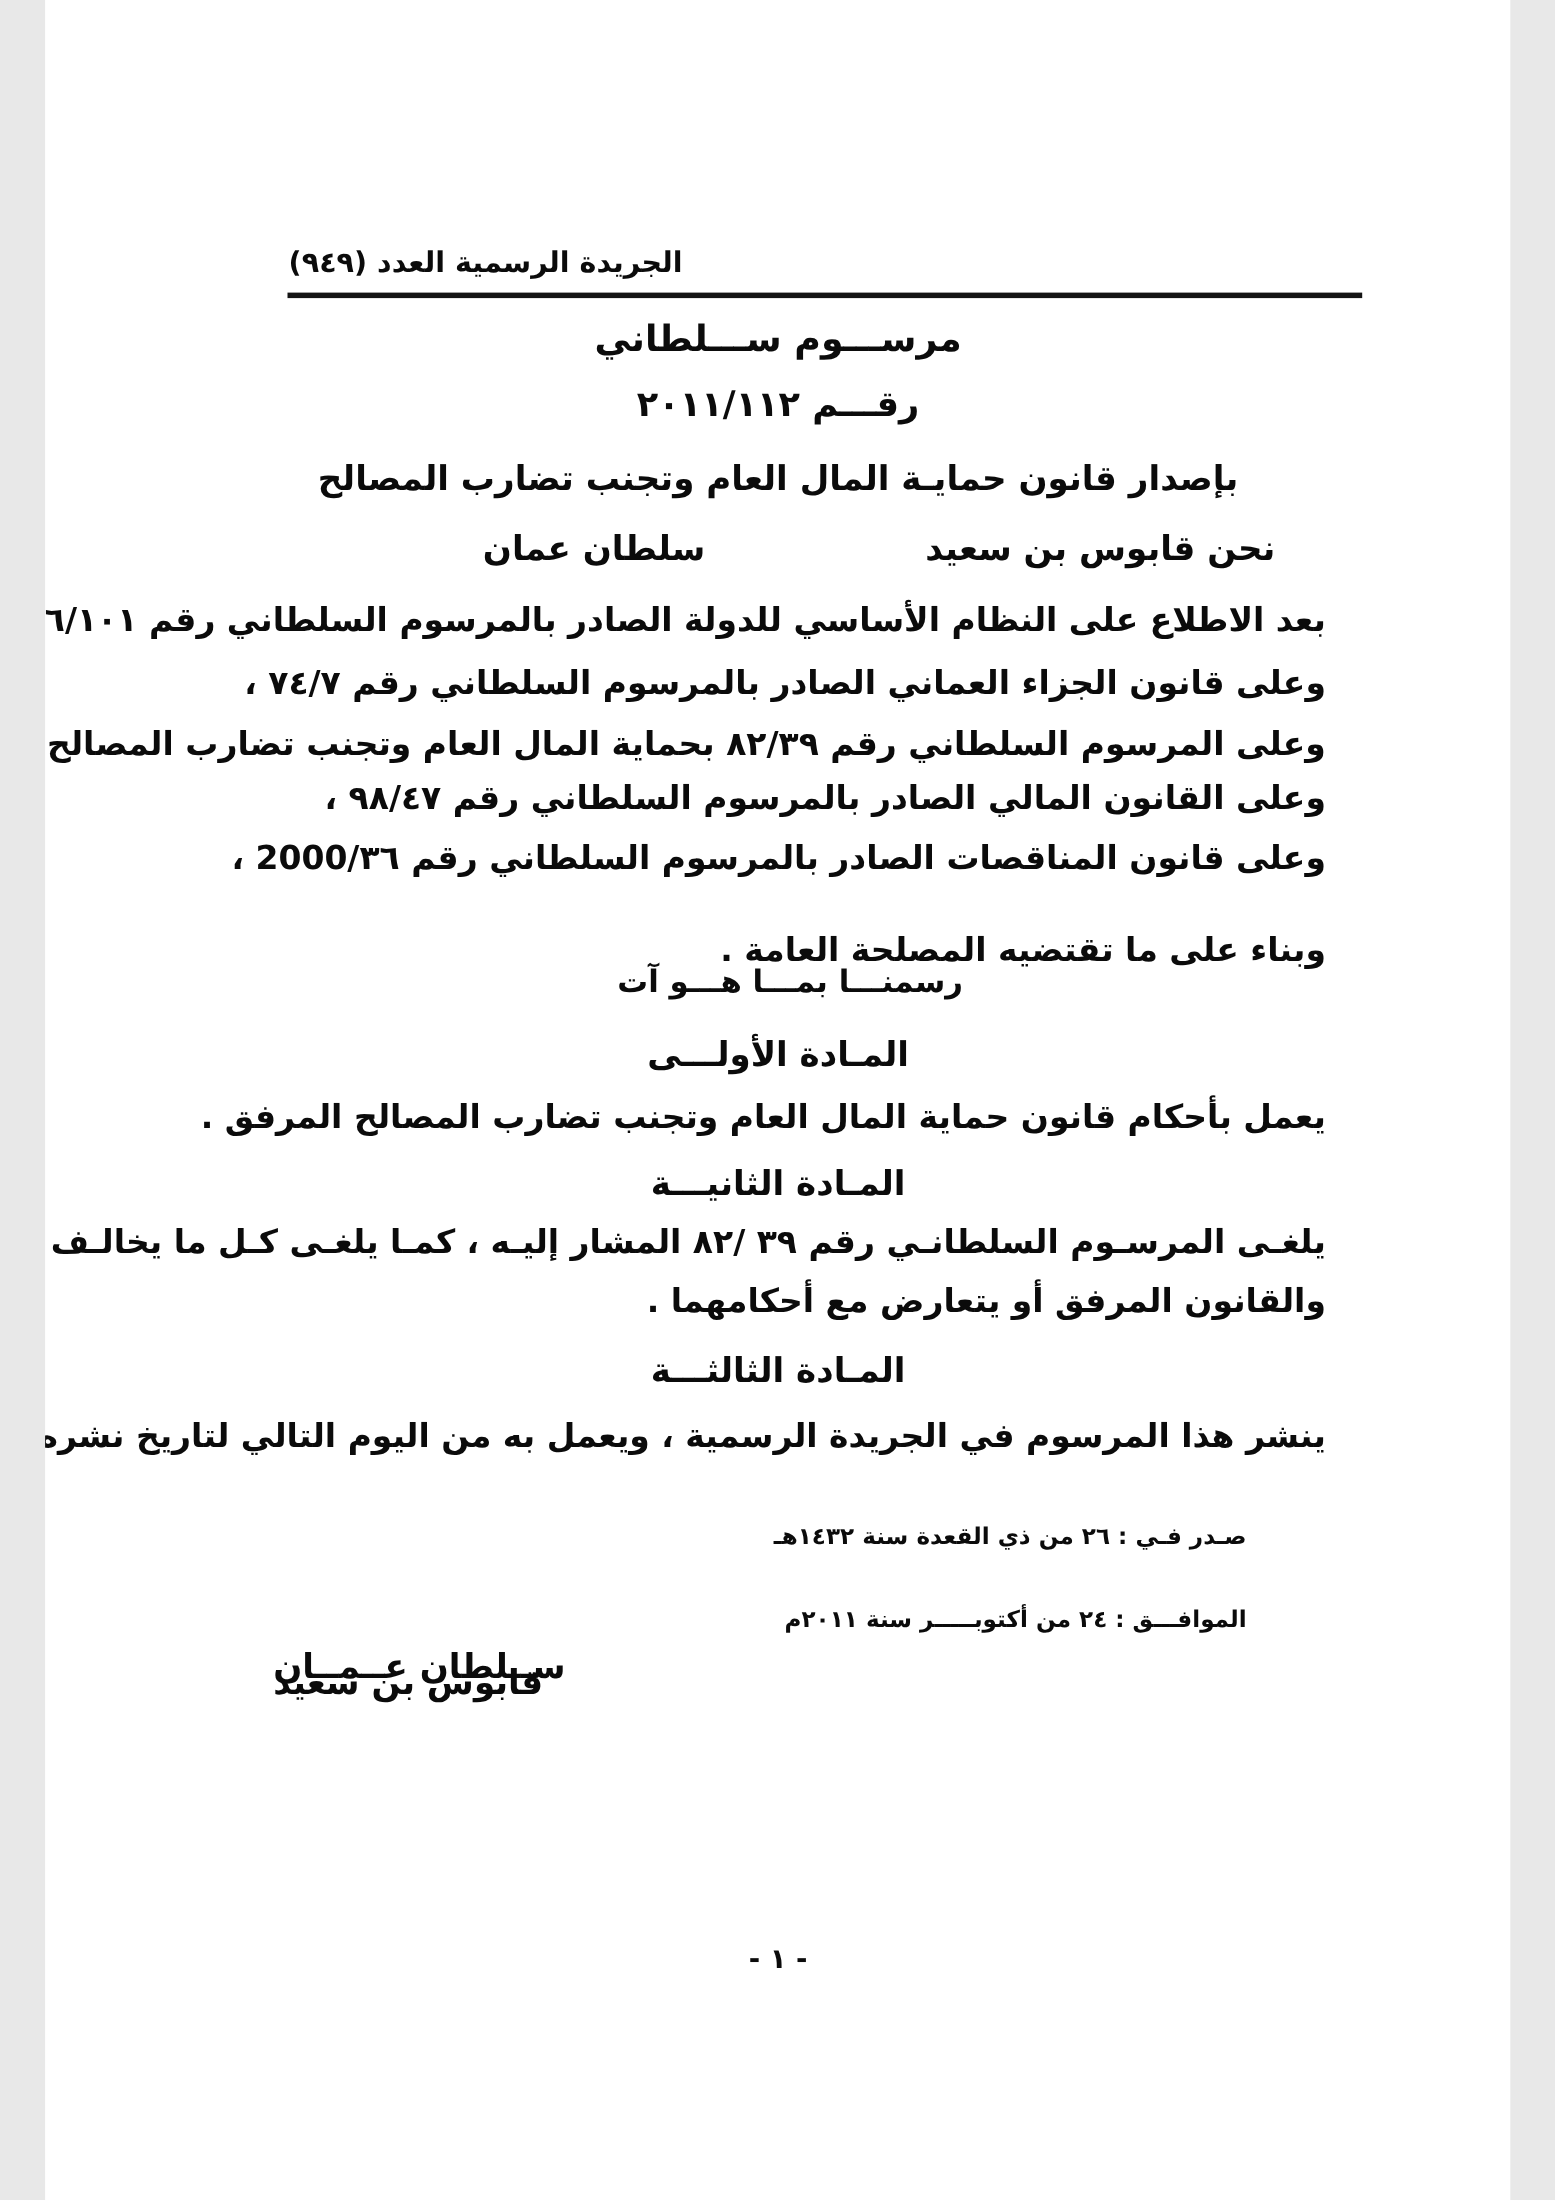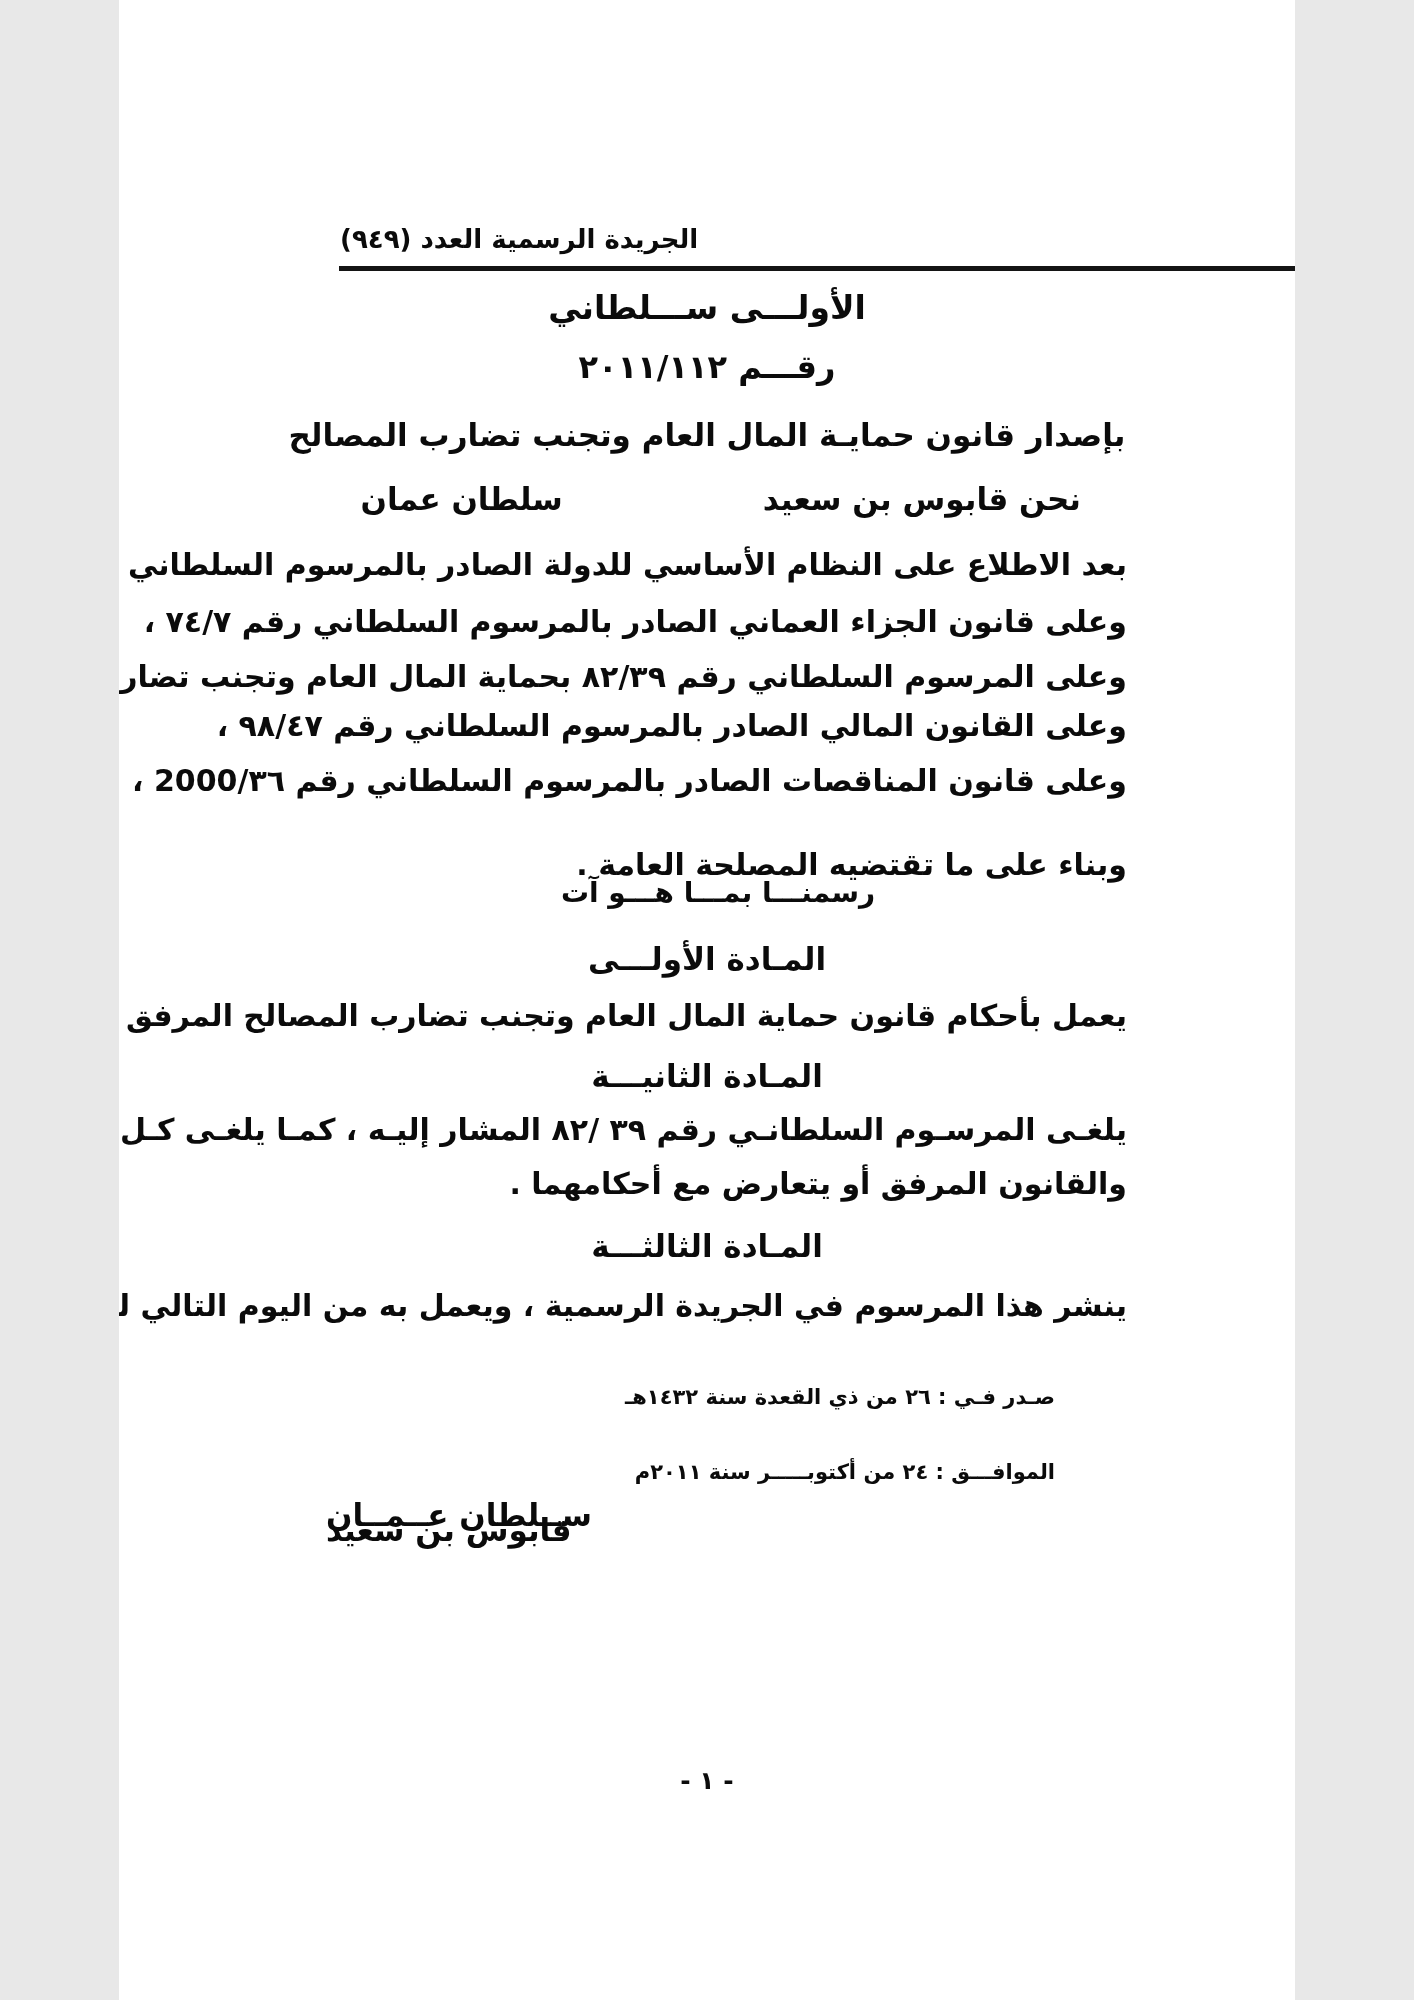--- a/index.html
+++ b/index.html
@@ -1,18 +1,18 @@
 <!DOCTYPE html>
 <html lang="ar" dir="rtl"><head>
 <meta charset="utf-8">
 <style>
   html,body{margin:0;padding:0;background:#e8e8e8;}
   .page{
     position:relative;
-    width:1176px;height:2000px;
+    width:1332px;height:2000px;
     margin:0 auto;
     background:#ffffff;
     overflow:hidden;
     font-family:"DejaVu Sans", sans-serif;
     color:#0b0b0b;
   }
   .abs{
     position:absolute;
     white-space:nowrap;
     direction:rtl;
@@ -64,21 +64,21 @@
   .pagenum{top:1766px;font-size:25px;font-weight:700;}
 </style>
 </head>
 <body>
 
 <div class="page">
 
   <div class="abs hdr">الجريدة الرسمية العدد (٩٤٩)</div>
   <div class="rule"></div>
 
-  <div class="abs ctr t-main">الأولـــى ســـلطاني</div>
+  <div class="abs ctr t-main">مرســـوم ســـلطاني</div>
   <div class="abs ctr t-num">رقـــم ٢٠١١/١١٢</div>
   <div class="abs ctr t-subj">بإصدار قانون حمايـة المال العام وتجنب تضارب المصالح</div>
 
   <div class="abs intro">
     <span>نحن قابوس بن سعيد</span><span class="gap"></span><span>سلطان عمان</span>
   </div>
 
   <div class="abs body30 justify p0">بعد الاطلاع على النظام الأساسي للدولة الصادر بالمرسوم السلطاني رقم ٩٦/١٠١ ،</div>
   <div class="abs body30 rt p1">وعلى قانون الجزاء العماني الصادر بالمرسوم السلطاني رقم ٧٤/٧ ،</div>
   <div class="abs body30 rt p2">وعلى المرسوم السلطاني رقم ٨٢/٣٩ بحماية المال العام وتجنب تضارب المصالح ،</div>

